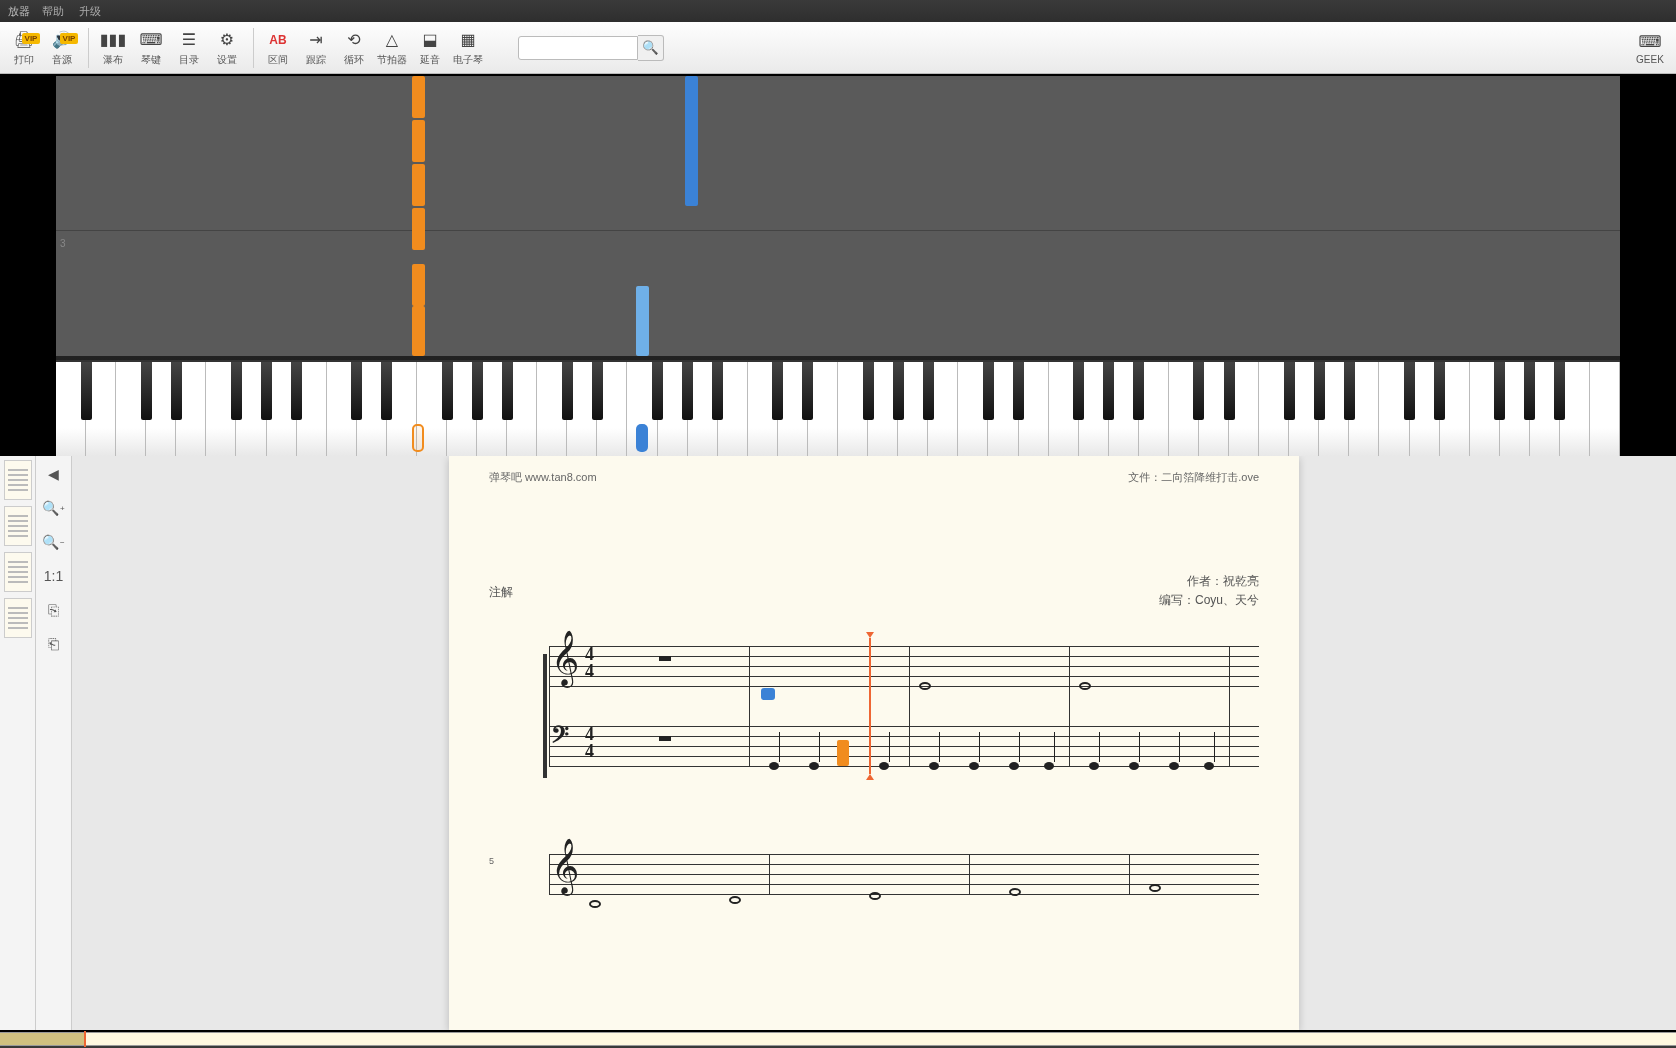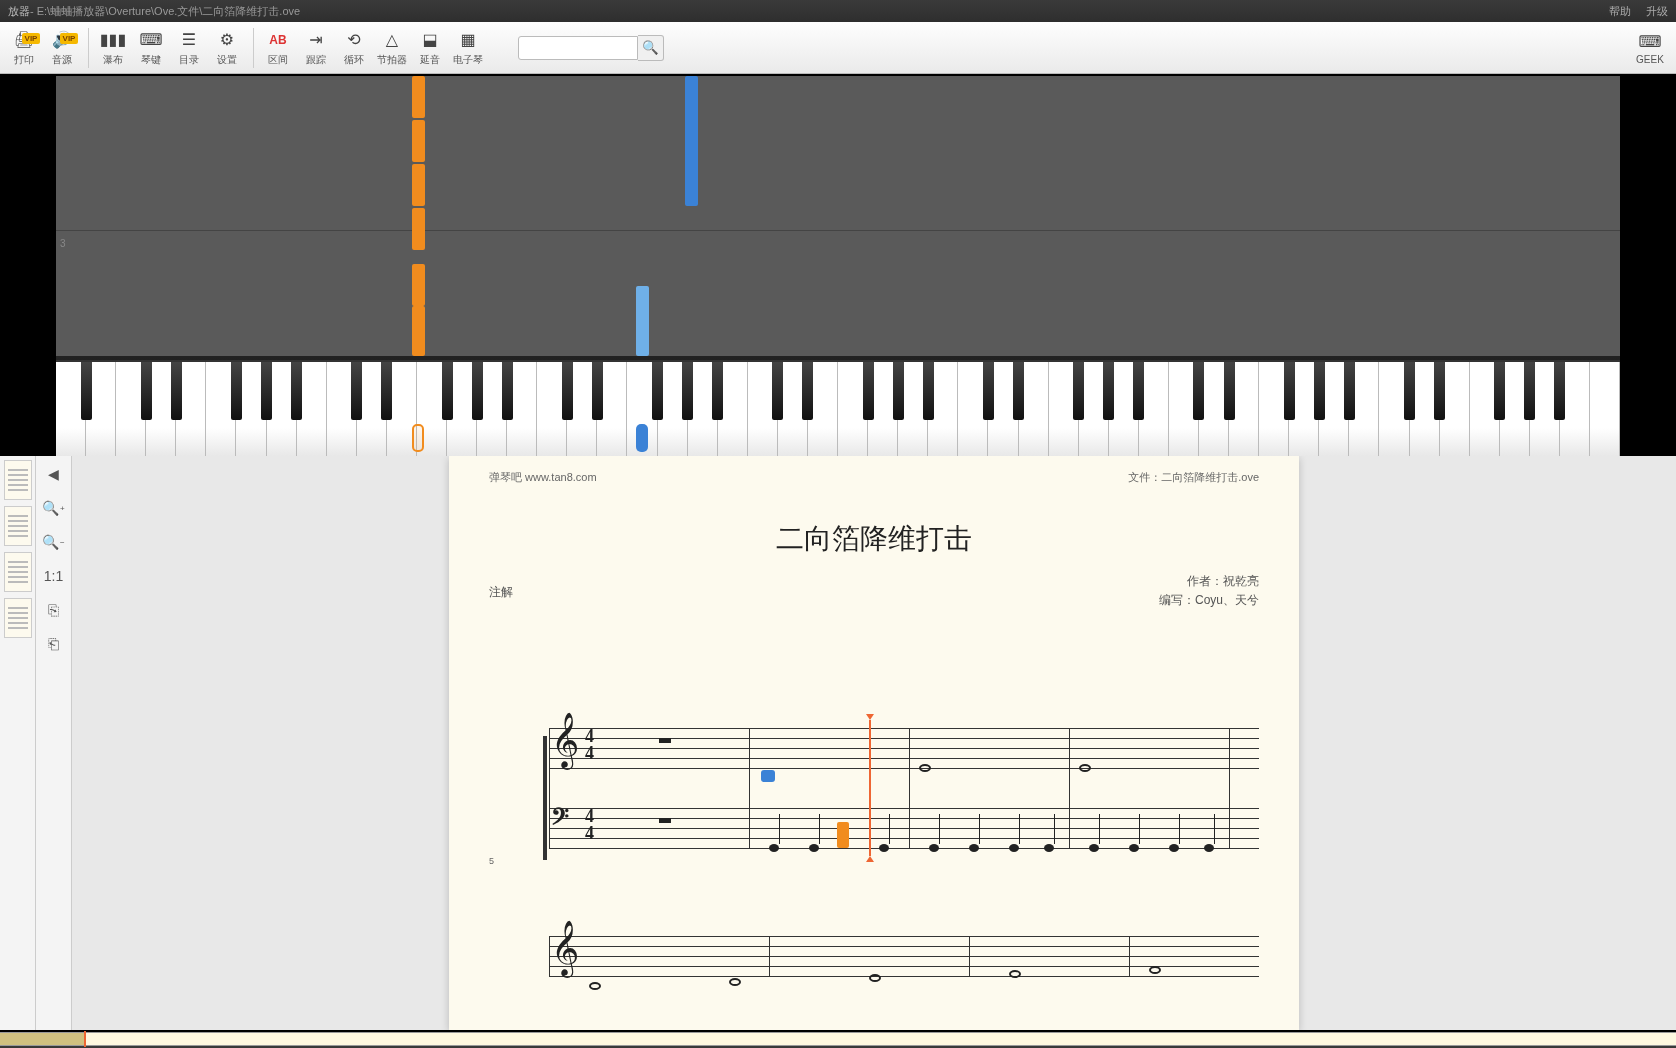--- a/index.html
+++ b/index.html
@@ -81,21 +81,20 @@
 .timeline .tl-cursor { position: absolute; left: 5%; top: -2px; bottom: -2px; width: 2px; background: #e63; }
 
 
 .playbar { height: 50px; background: linear-gradient(#3a3a3a, #222); display: flex; align-items: center; justify-content: center; gap: 20px; }
 </style>
 </head>
 <body>
 
 <div class="titlebar">
   <span>放器</span>
-  <span class="path"> - E:\蛐蛐播放器\Overture\Ove.文件\二向箔降维打击.ove</span>
   <div class="menu-right">
     <span>帮助</span>
     <span>升级</span>
   </div>
 </div>
 
 <div class="toolbar">
   <div class="tool-btn">
     <div class="ic">🖨</div>
       <span class="vip-badge">VIP</span>
@@ -282,21 +281,20 @@
     <div class="st">🔍<sup style="font-size:8px">+</sup></div>
     <div class="st">🔍<sup style="font-size:8px">−</sup></div>
     <div class="st">1:1</div>
     <div class="st">⎘</div>
     <div class="st">⎗</div>
   </div>
   <div class="score-scroll">
     <div class="score-page">
       <div class="hdr-l">弹琴吧  www.tan8.com</div>
       <div class="hdr-r">文件：二向箔降维打击.ove</div>
-      <div class="score-title">二向箔降维打击</div>
       <div class="score-note">注解</div>
       <div class="score-author">
         <div>作者：祝乾亮</div>
         <div>编写：Coyu、天兮</div>
       </div>
 
       <div class="staff-sys" style="margin-top:160px">
         <div style="position:absolute;left:54px;top:18px;bottom:18px;width:4px;border-left:3px solid #333;border-right:1px solid #333"></div>
 
         <div class="staff" style="top:10px">

